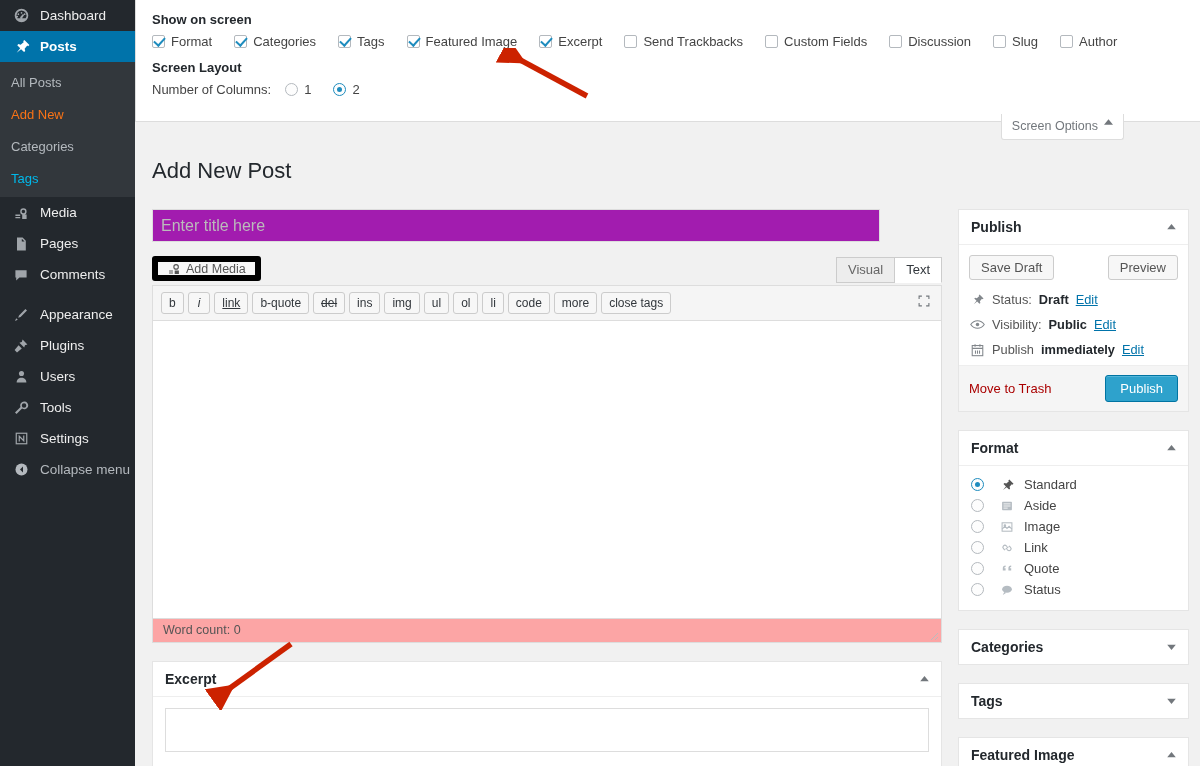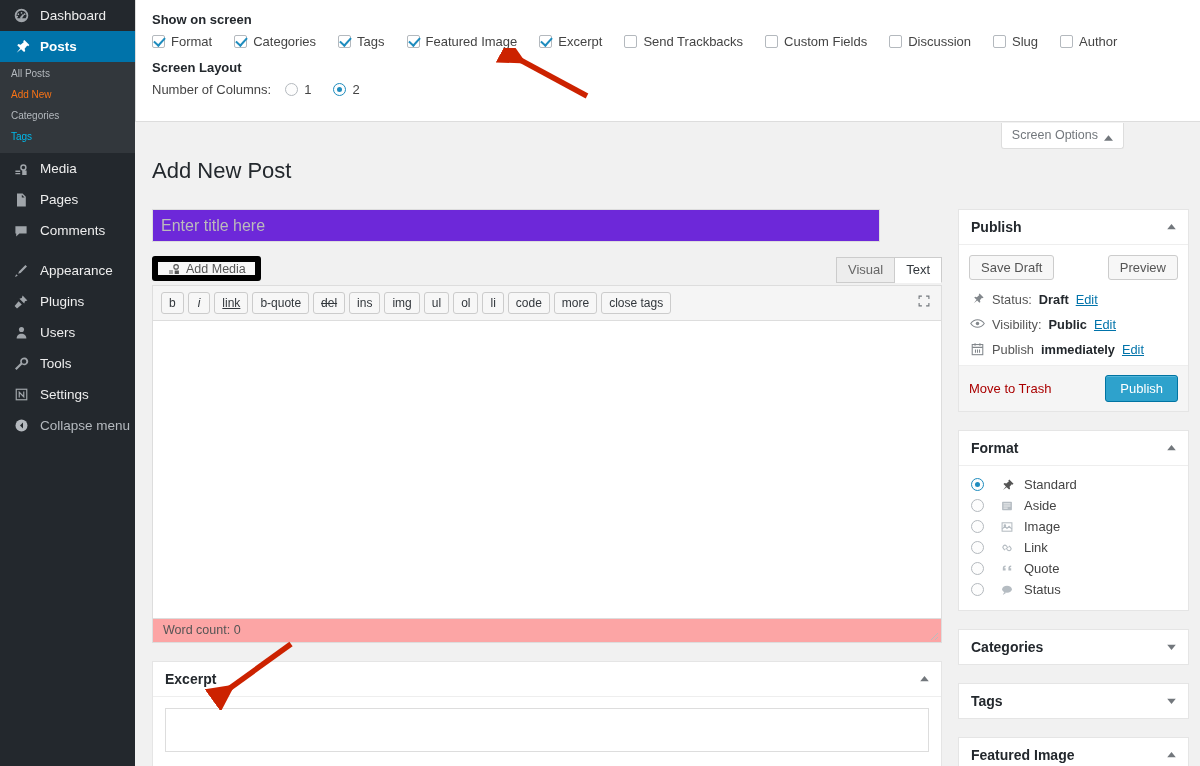--- a/index.html
+++ b/index.html
@@ -47,22 +47,22 @@
     content: "";
     position: absolute; right: -8px; top: 50%;
     margin-top: -8px;
     border-top: 8px solid transparent;
     border-bottom: 8px solid transparent;
     border-right: 8px solid #f1f1f1;
   }
   .menu-sep { height: 9px; }
   .submenu { background: #32373c; padding: 1px 0 6px 0; }
   .submenu-item {
-    padding: 5px 0 5px 11px;
-    font-size: 10px;
+    padding: 12px 0 5px 11px;
+    font-size: 13px;
     color: #b4b9be;
     cursor: pointer;
   }
   .submenu-item.current { color: #f97316; font-weight: normal; }
   .submenu-item.hovered { color: #00b9eb; }
   .collapse-item { color: #b4b9be; }
   .collapse-item .mi-icon { color: #b4b9be; }
   svg { display: block; }
 
   
@@ -127,29 +127,29 @@
   .radio.sel::after {
     content: "";
     position: absolute; left: 3px; top: 3px;
     width: 5px; height: 5px; border-radius: 50%;
     background: #1e8cbe;
   }
   .col-label { font-size: 13px; margin-right: 14px; }
 
   
   #screen-options-tab {
-    position: absolute; right: 76px; top: 123px;
+    position: absolute; right: 76px; top: 114px;
     background: #fff;
     border: 1px solid #ddd;
     border-top: none;
     border-radius: 0 0 3px 3px;
     padding: 5px 10px 6px 10px;
     font-size: 12.5px;
     color: #72777c;
-    display: flex; align-items: flex-end; gap: 6px;
+    display: flex; align-items: flex-start; gap: 6px;
     cursor: pointer;
     z-index: 5;
   }
 
   
   #wpbody { position: absolute; left: 135px; top: 123px; right: 0; bottom: 0; }
   #page-title {
     font-size: 22px; font-weight: normal;
     color: #23282d;
     padding: 20px 0 0 17px;
@@ -160,21 +160,21 @@
   #postbox-container-2 { width: 790px; flex: 0 0 790px; }
   #postbox-container-1 { width: 231px; flex: 0 0 231px; }
 
   
   #titlediv input {
     width: 728px; height: 33px;
     font-size: 16px;
     color: #bbb;
     padding: 3px 8px;
     border: 1px solid #ddd;
-    background: #6d28d9;
+    background: #a21caf;
     outline: none;
     font-family: "Liberation Sans", sans-serif;
     margin-top: 11px;
   }
   #titlediv input::placeholder { color: #bbb; }
 
   
   #postdivrich { margin-top: 14px; position: relative; }
   .wp-editor-tools {
     height: 29px;
@@ -296,21 +296,21 @@
     background: #f7f7f7;
     border: 1px solid #ccc;
     border-radius: 3px;
     color: #555;
     font-size: 13px;
     padding: 4px 11px;
     cursor: pointer;
     font-family: "Liberation Sans", sans-serif;
   }
   .misc-pub {
-    display: flex; align-items: flex-start; gap: 7px;
+    display: flex; align-items: center; gap: 7px;
     padding: 2px 10px 8px 10px;
     font-size: 12.8px;
     color: #555;
   }
   .misc-pub .dash { color: #82878c; display: inline-flex; width: 16px; justify-content: center; }
   .misc-pub b { color: #23282d; }
   .major-publishing-actions {
     display: flex; justify-content: space-between; align-items: center;
     padding: 9px 10px;
     background: #f5f5f5;

